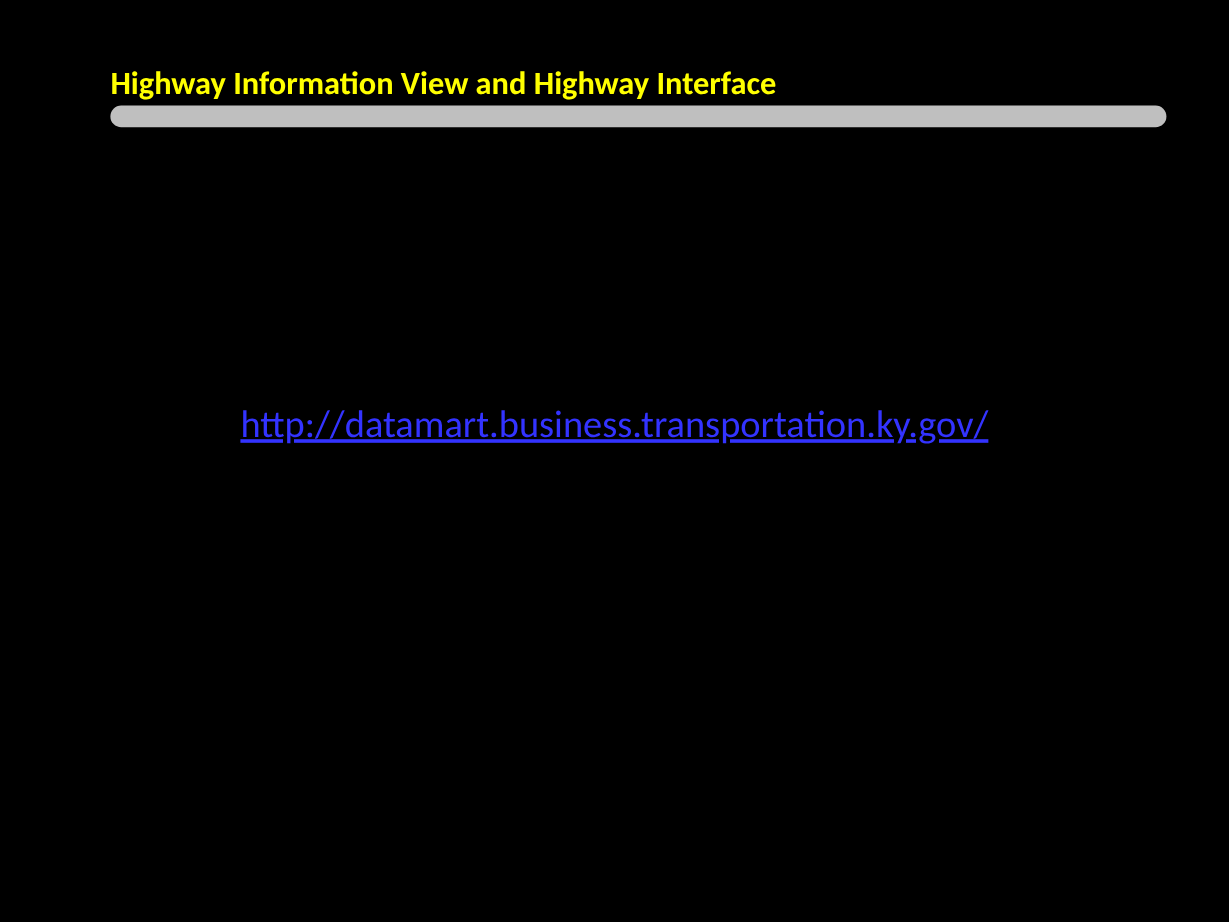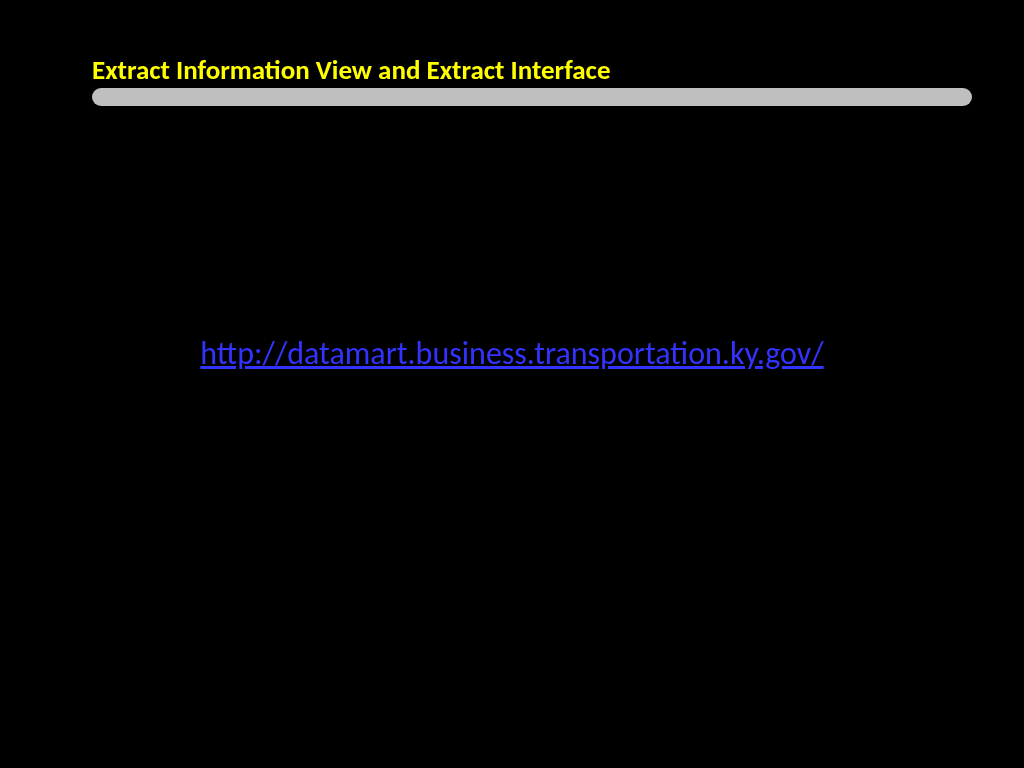--- a/index.html
+++ b/index.html
@@ -43,21 +43,21 @@
       color: #3333ff;
       font-size: 32px;
       text-decoration: underline;
       line-height: 1.35;
       display: inline-block;
     }
   </style>
 </head>
 <body>
 
-<div class="slide-title">Extract Information View and Extract Interface</div>
+<div class="slide-title">Highway Information View and Highway Interface</div>
 
 <div class="divider-bar"></div>
 
 <div class="link-container">
   <a class="main-link">
     <span>http://datamart.business.transportation.ky.gov/</span><br>
   </a>
 </div>
 
 </body></html>

